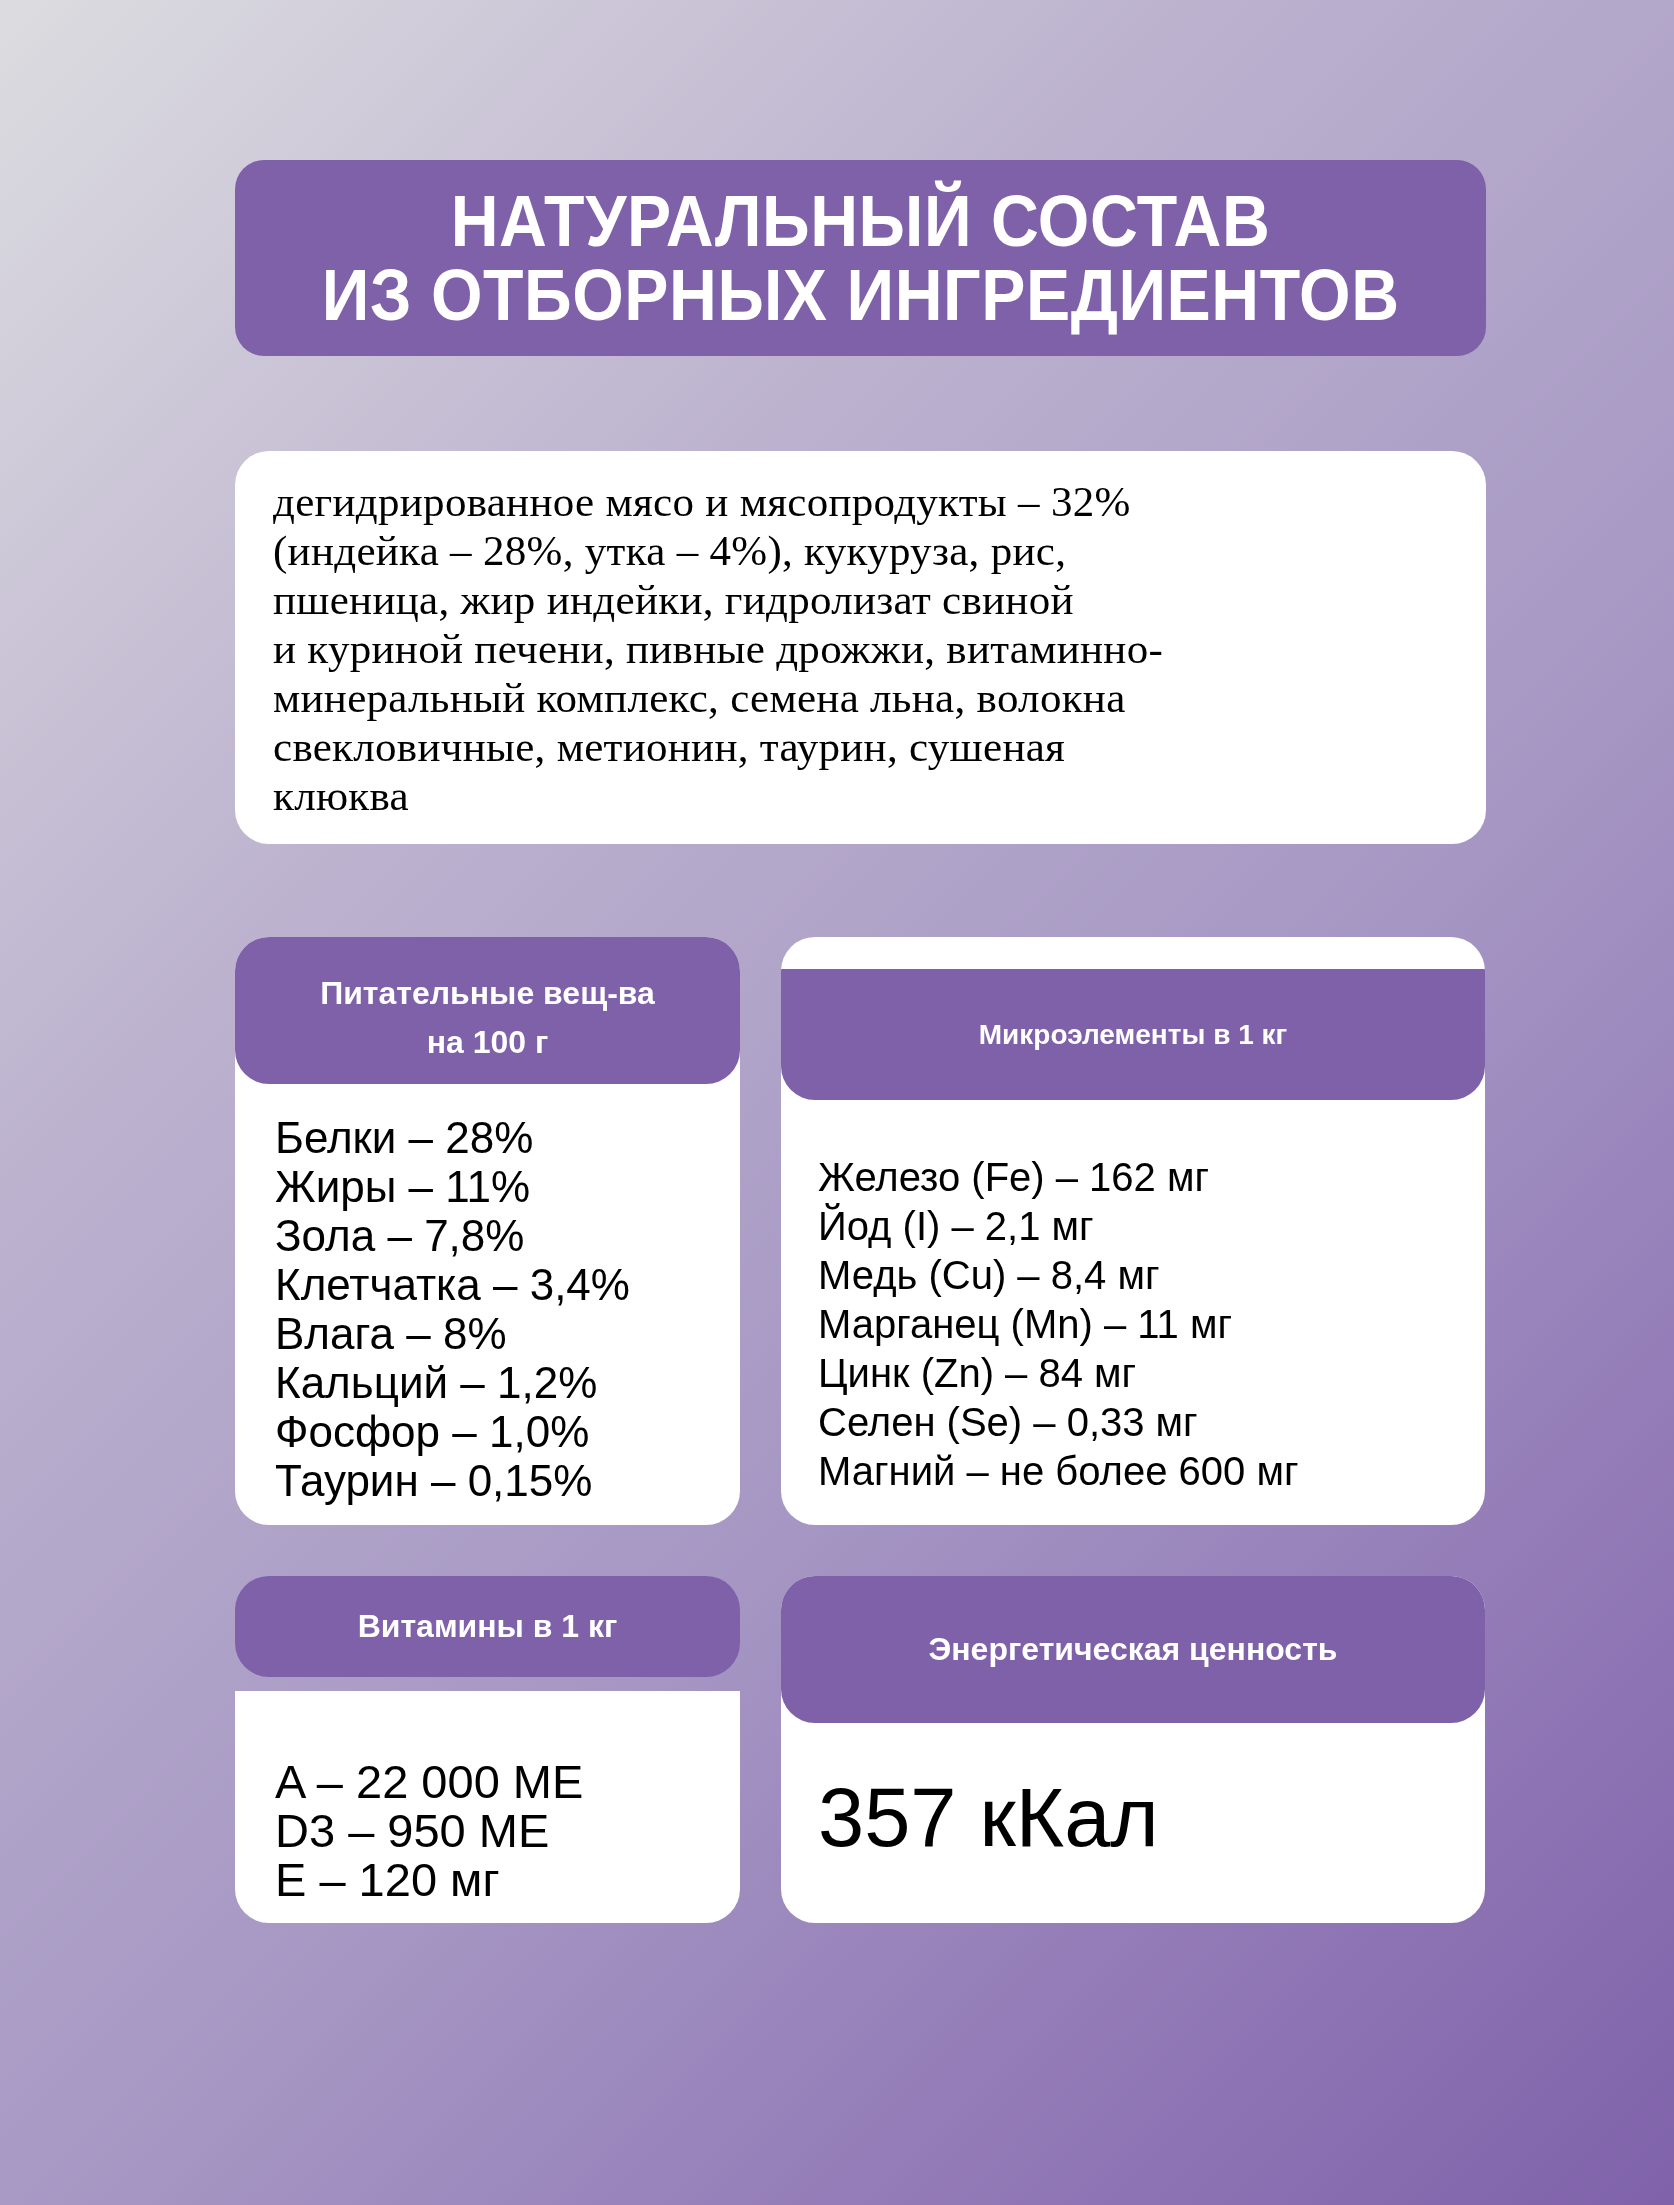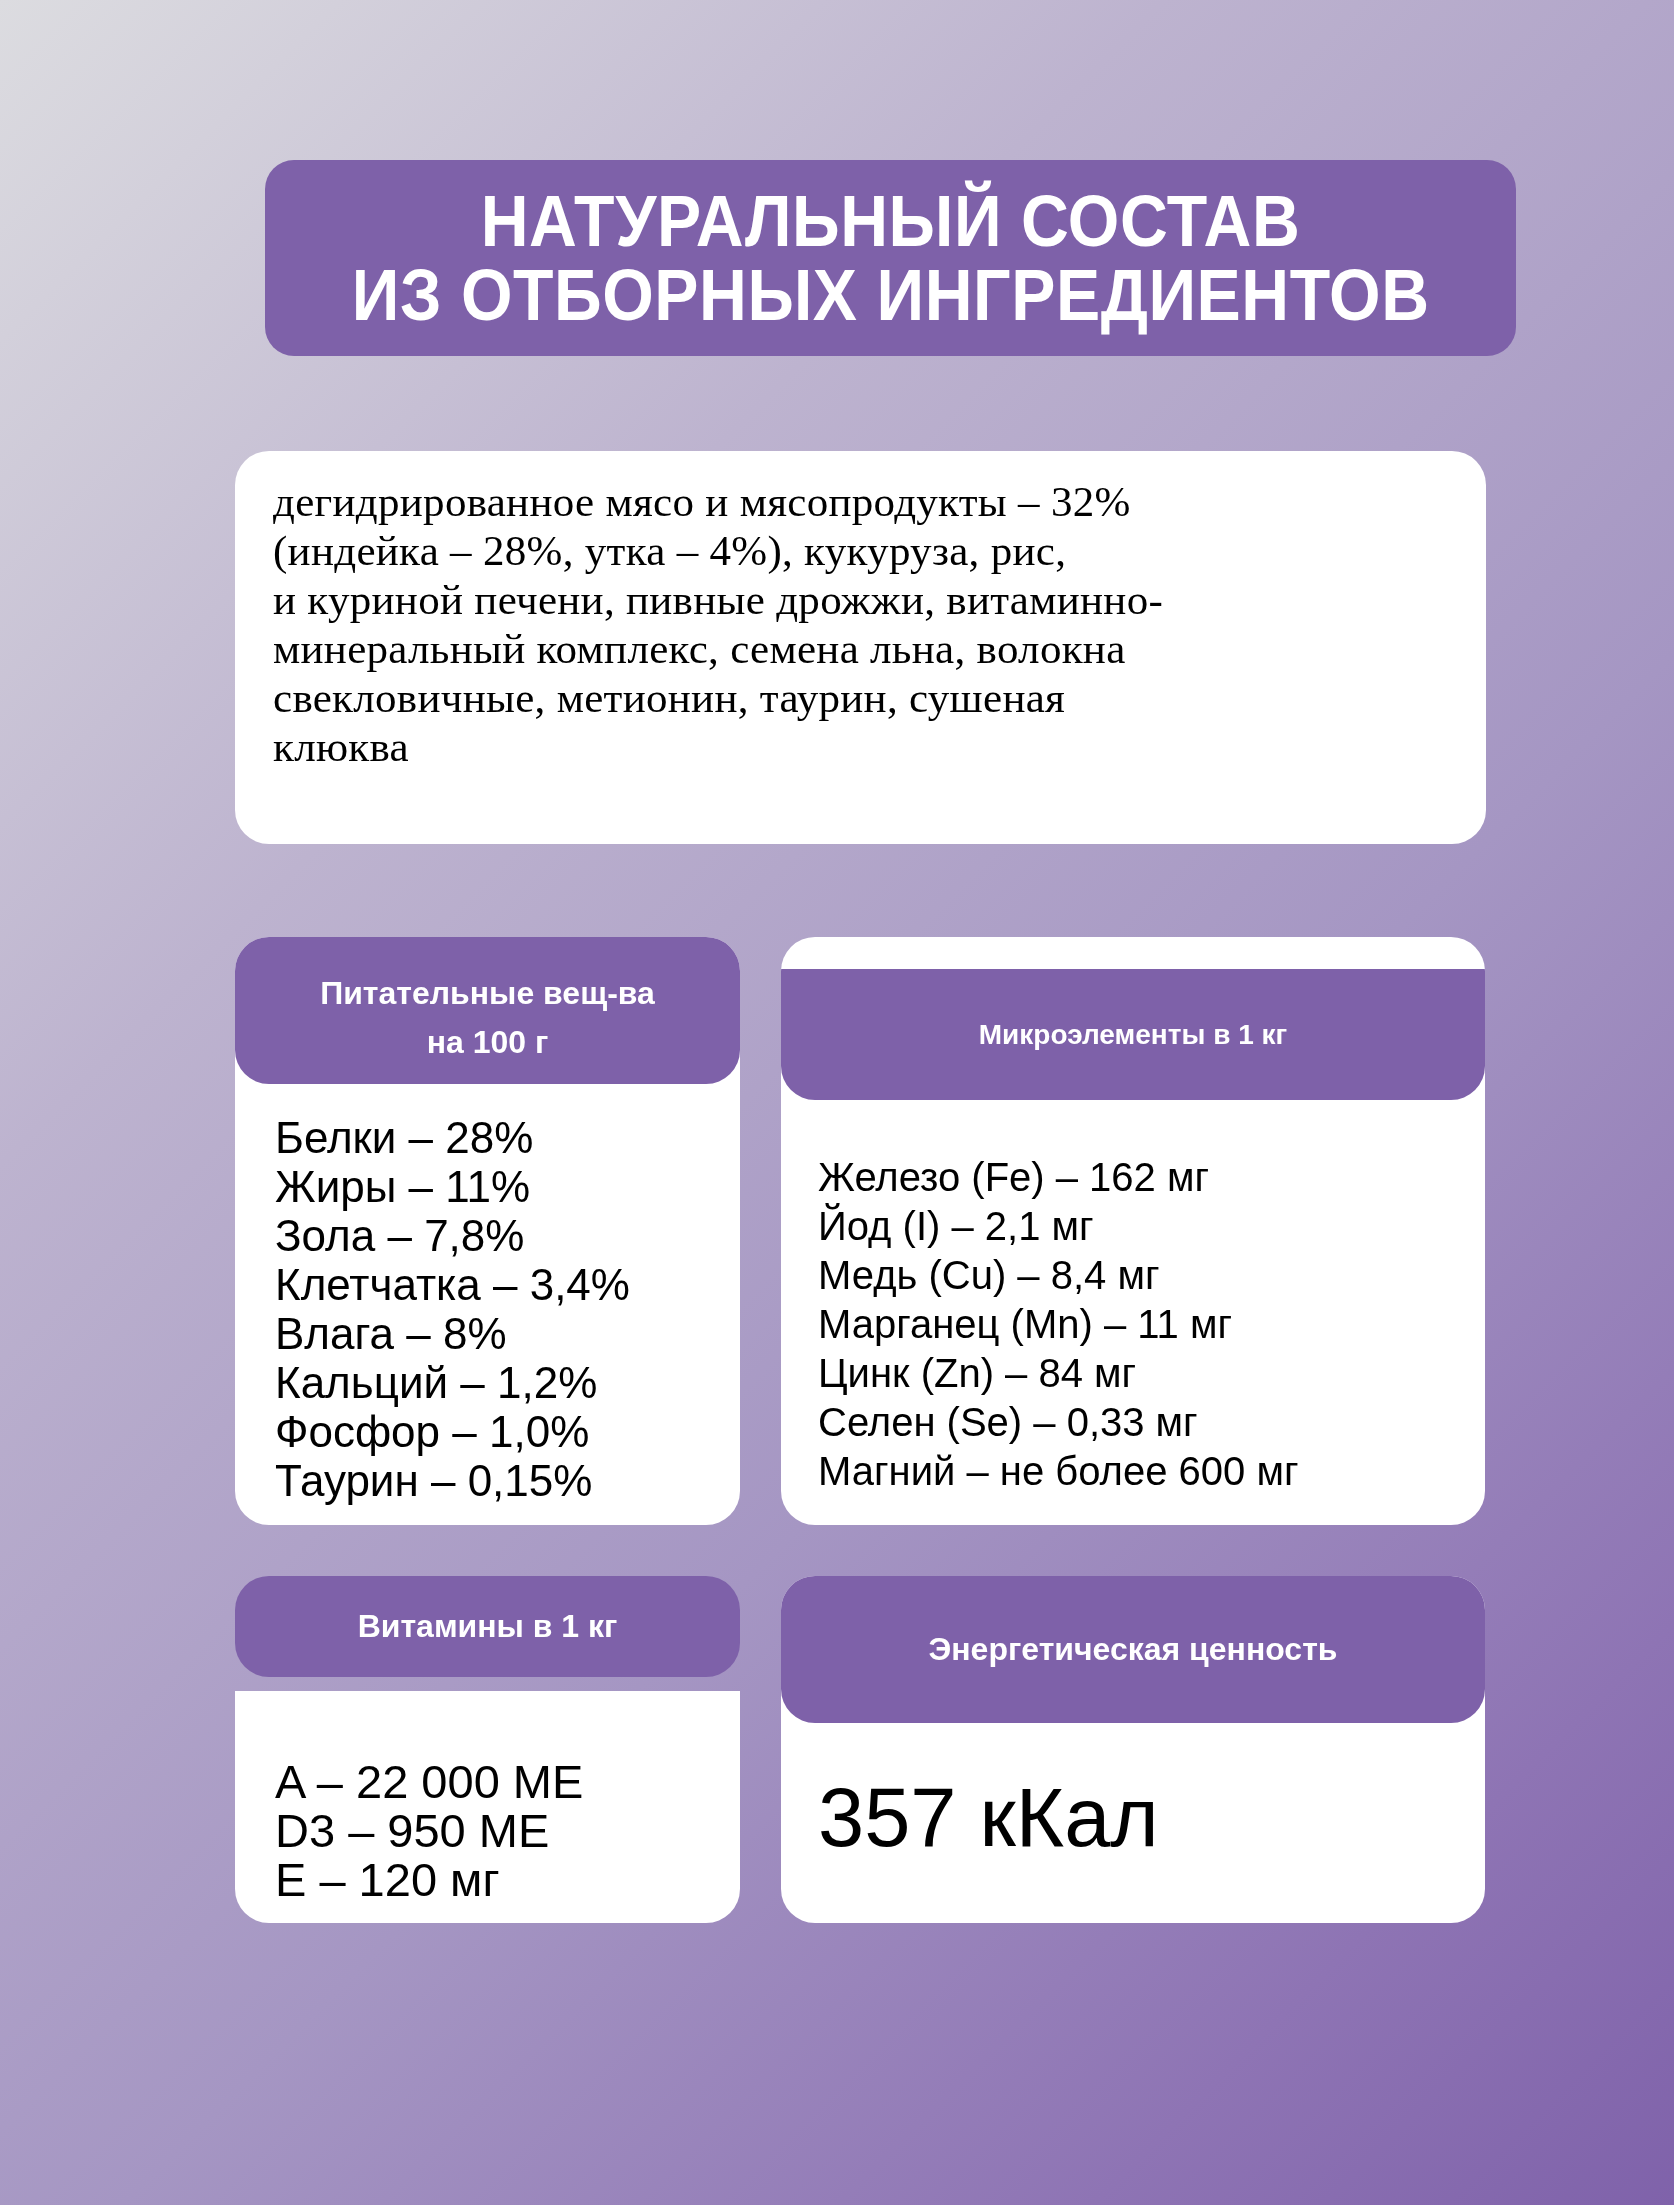--- a/index.html
+++ b/index.html
@@ -10,21 +10,21 @@
     background:
       linear-gradient(135deg, #dcdce0 0%, #bdb3cf 30%, #a596c3 60%, #8e74b4 85%, #7f62aa 100%);
   }
   .abs { position: absolute; }
 
   
   .title-box {
     left: 235px; top: 160px; width: 1251px; height: 196px;
     background: #7e61a9;
     border-radius: 29px;
-    display: flex; flex-direction: column; align-items: center; justify-content: center; margin-left: 30px;
+    display: flex; flex-direction: column; align-items: center; justify-content: center;
   }
   .title-line {
     color: #ffffff;
     font-weight: 700;
     font-size: 72px;
     line-height: 74px;
     letter-spacing: 0.6px;
     text-align: center;
     transform: scaleX(0.92);
     white-space: nowrap;
@@ -117,20 +117,21 @@
 
 <div class="abs title-box">
   <div class="title-line">НАТУРАЛЬНЫЙ СОСТАВ</div>
   <div class="title-line">ИЗ ОТБОРНЫХ ИНГРЕДИЕНТОВ</div>
 </div>
 
 <div class="abs ingredients-box">
   <div class="ingredients-text">
     <div>дегидрированное мясо и мясопродукты – 32%</div>
     <div>(индейка – 28%, утка – 4%), кукуруза, рис,</div>
+    <div>пшеница, жир индейки, гидролизат свиной</div>
     <div>и куриной печени, пивные дрожжи, витаминно-</div>
     <div>минеральный комплекс, семена льна, волокна</div>
     <div>свекловичные, метионин, таурин, сушеная</div>
     <div>клюква</div>
   </div>
 </div>
 
 <div class="abs card" id="card-nutrients">
   <div class="card-header">
     <div>

